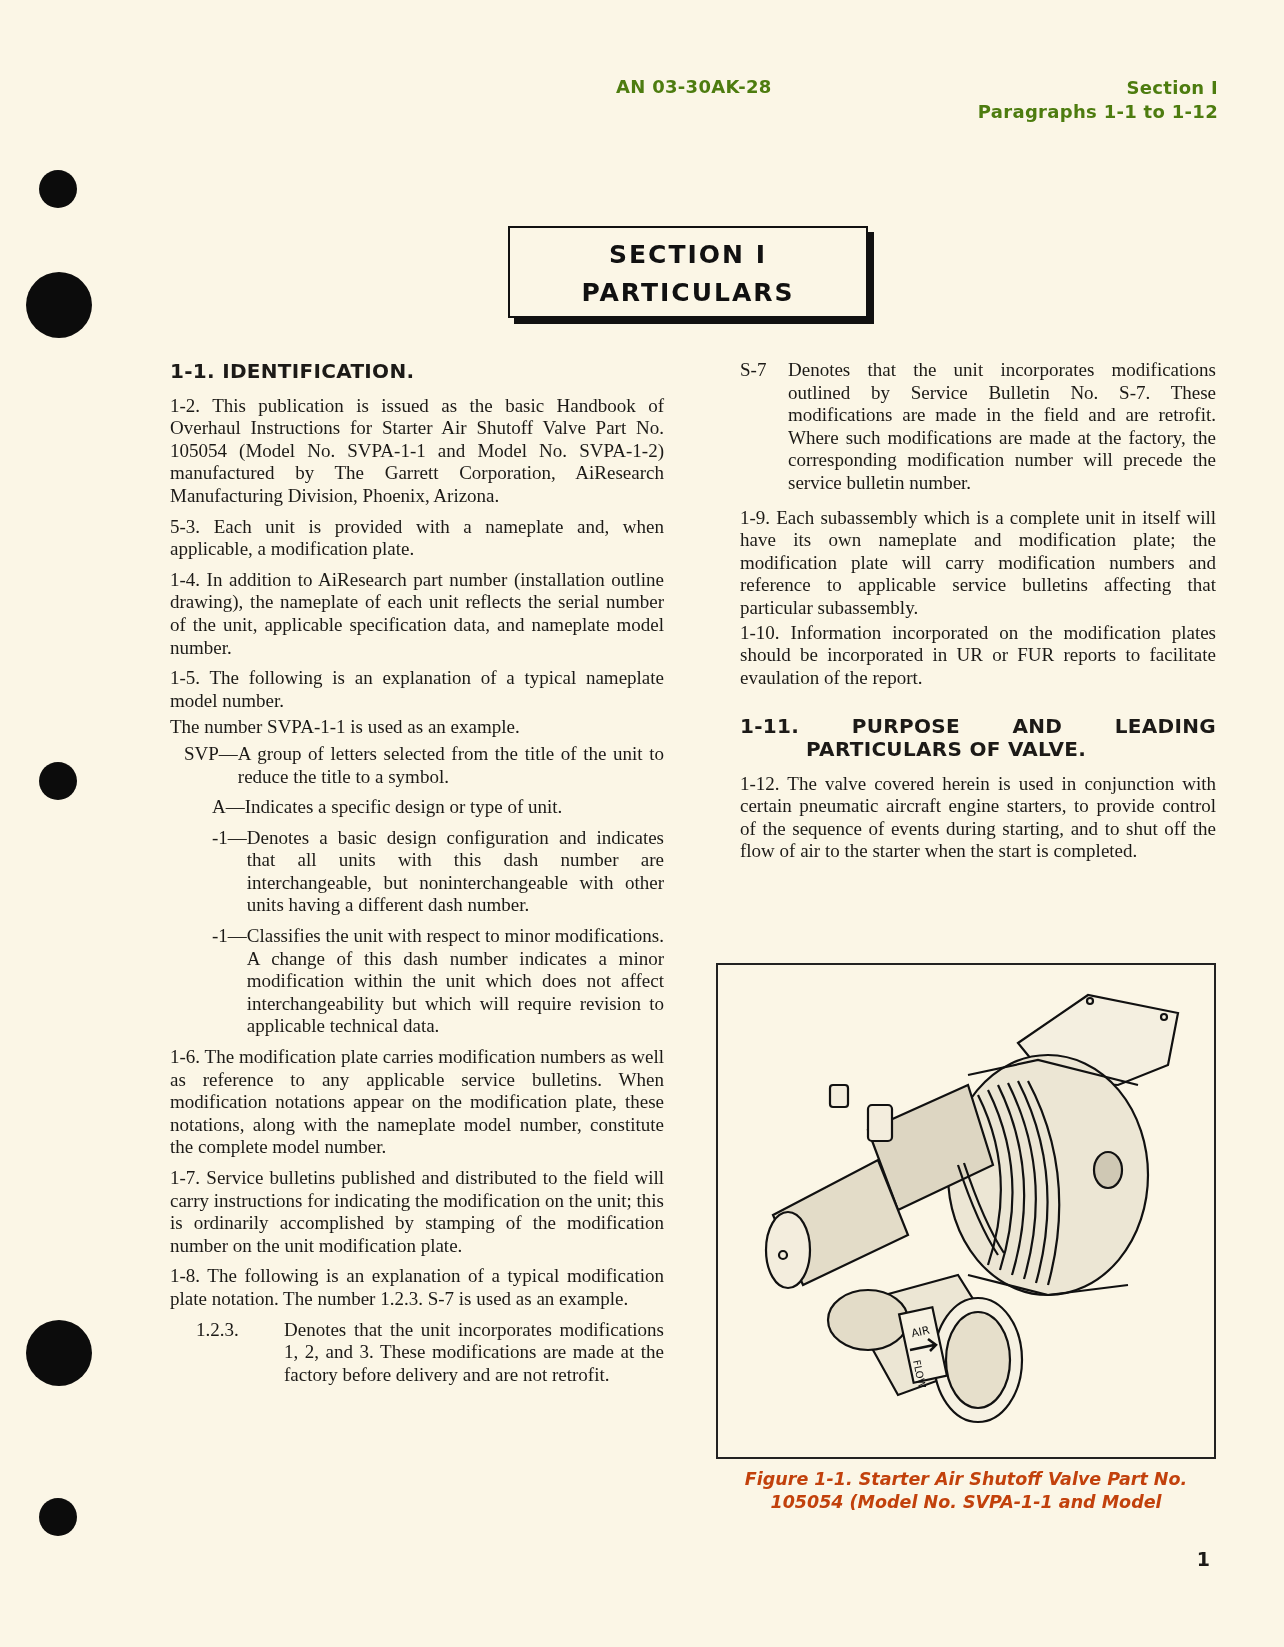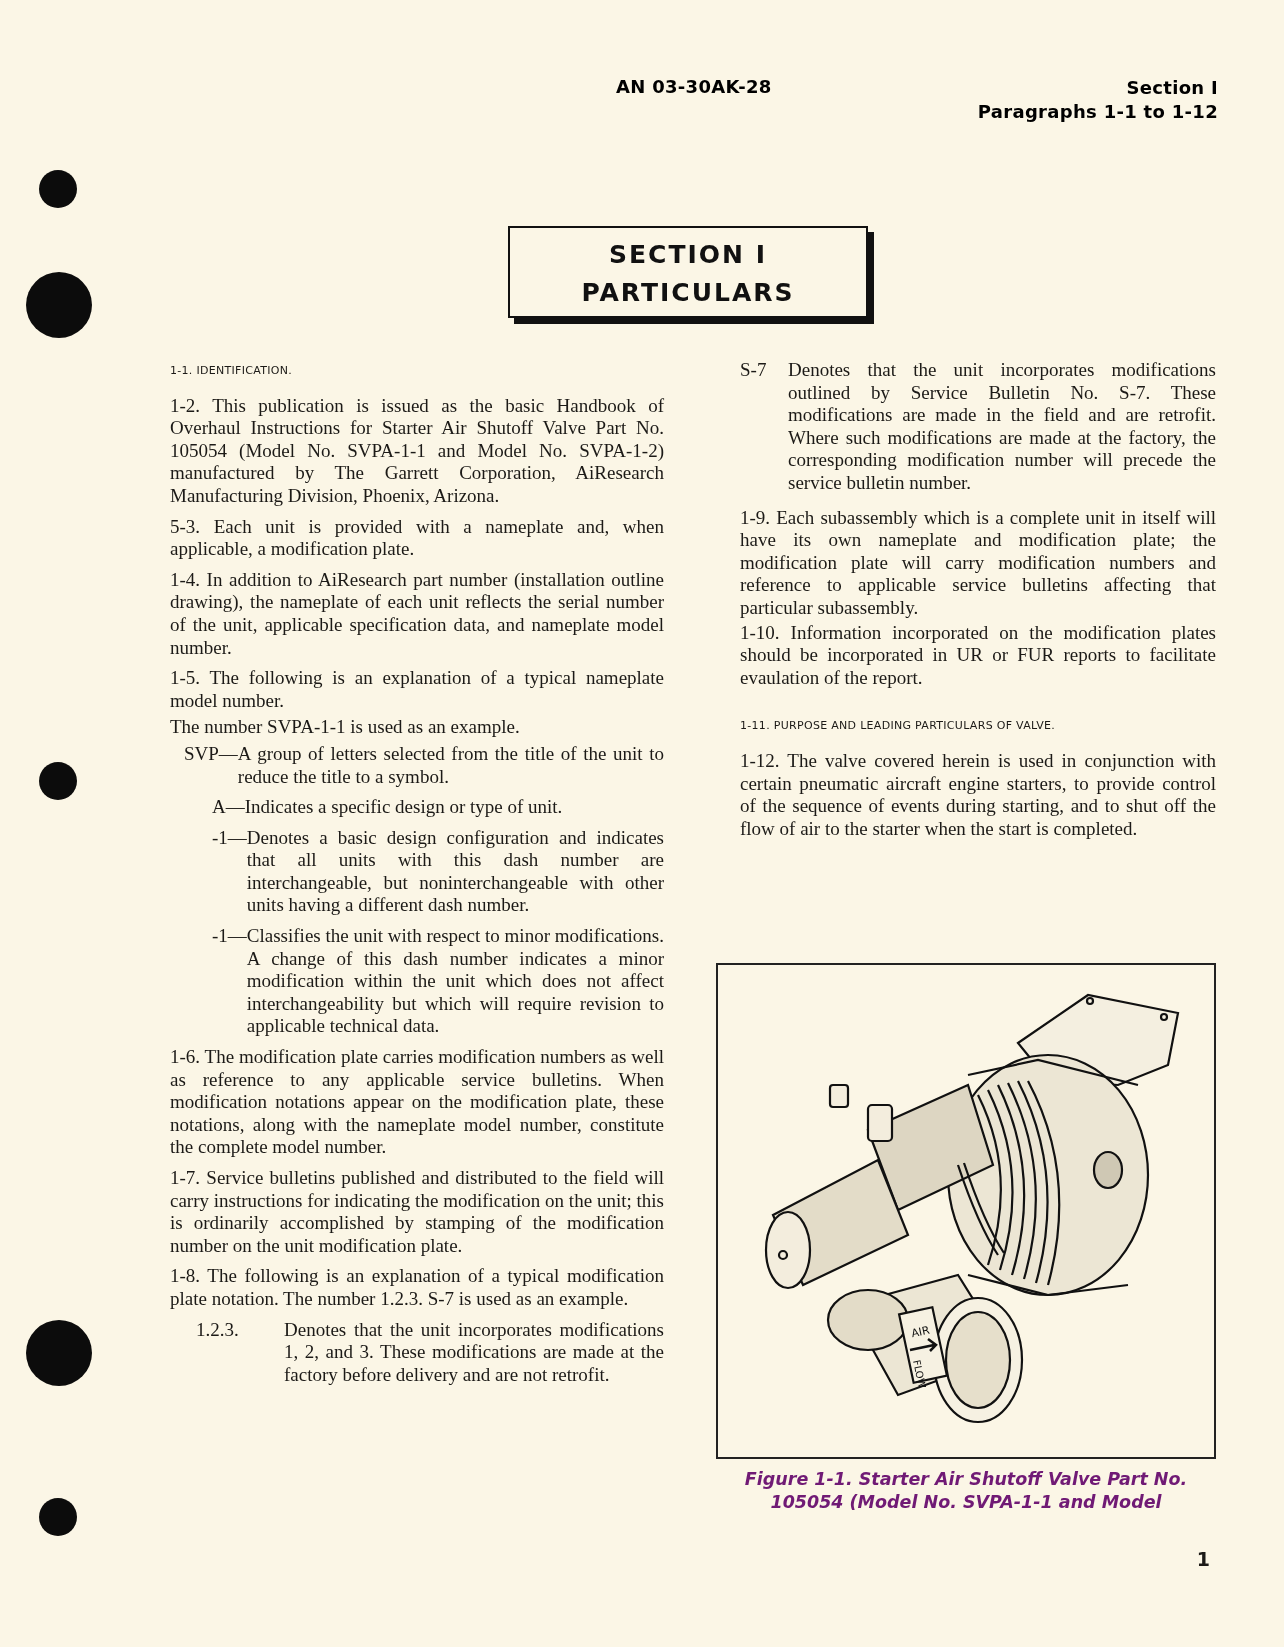--- a/index.html
+++ b/index.html
@@ -3,54 +3,54 @@
 <meta charset="utf-8">
 <style>
   html, body { margin: 0; padding: 0; }
   body {
     width: 1284px; height: 1647px; position: relative; overflow: hidden;
     background: #fbf6e6;
     font-family: "Liberation Serif", "DejaVu Serif", serif;
     color: #1c1a17;
   }
   .hole { position: absolute; background: #0c0c0c; border-radius: 50%; }
-  .hdr { position: absolute; font-family: "DejaVu Sans", "Liberation Sans", sans-serif; font-weight: bold; font-size: 18px; color: #000000; letter-spacing: 0.3px; }
+  .hdr { position: absolute; font-family: "DejaVu Sans", "Liberation Sans", sans-serif; font-weight: bold; font-size: 18px; color: #4d7c0f; letter-spacing: 0.3px; }
   .hdr-left { left: 616px; top: 76px; }
   .hdr-right { right: 66px; top: 76px; text-align: right; line-height: 24px; }
   .section-box {
     position: absolute; left: 508px; top: 226px; width: 360px; height: 92px;
     border: 2px solid #111; background: #fbf6e6;
     box-shadow: 6px 6px 0 #111;
     text-align: center; font-family: "DejaVu Sans", "Liberation Sans", sans-serif;
     font-weight: bold; font-size: 25px; letter-spacing: 2px; line-height: 38px; color: #111;
     padding-top: 8px; box-sizing: border-box;
   }
   .col { position: absolute; font-size: 19px; line-height: 22.6px; text-align: justify; }
   .col-left { left: 170px; top: 360px; width: 494px; }
   .col-right { left: 740px; top: 359px; width: 476px; }
-  .heading { font-family: "DejaVu Sans", "Liberation Sans", sans-serif; font-weight: normal; font-size: 11px; margin: 0 0 12px 0; letter-spacing: 0.3px; text-align: left; }
+  .heading { font-family: "DejaVu Sans", "Liberation Sans", sans-serif; font-weight: bold; font-size: 20px; margin: 0 0 12px 0; letter-spacing: 0.3px; text-align: left; }
   .heading.hang { padding-left: 66px; text-indent: -66px; text-align: justify; }
   p { margin: 0 0 8px 0; }
   .def { display: flex; margin: 0 0 8px 0; }
   .def .term { white-space: nowrap; }
   .def .desc { flex: 1; text-align: justify; }
   .def-svp { padding-left: 14px; }
   .def-a { padding-left: 42px; }
   .def-1 { padding-left: 42px; }
   .def-num { padding-left: 26px; justify-content: space-between; }
   .def-num .term { width: 88px; }
   .def-s7 .term { width: 48px; }
   .figure {
     position: absolute; left: 716px; top: 963px; width: 500px; height: 496px;
     border: 2px solid #222; background: #fbf6e6; box-sizing: border-box;
   }
   .caption {
     position: absolute; left: 716px; top: 1468px; width: 500px; text-align: center;
     font-family: "DejaVu Sans", "Liberation Sans", sans-serif; font-weight: bold; font-style: italic;
-    font-size: 17.5px; line-height: 22.5px; color: #701a75;
+    font-size: 17.5px; line-height: 22.5px; color: #c2410c;
   }
   .page-num { position: absolute; right: 74px; top: 1548px; font-family: "DejaVu Sans", "Liberation Sans", sans-serif; font-weight: bold; font-size: 19px; }
 </style>
 </head>
 <body>
 
 <div class="hole" style="left:39px;top:170px;width:38px;height:38px;"></div>
 <div class="hole" style="left:26px;top:272px;width:66px;height:66px;"></div>
 <div class="hole" style="left:39px;top:762px;width:38px;height:38px;"></div>
 <div class="hole" style="left:26px;top:1320px;width:66px;height:66px;"></div>

